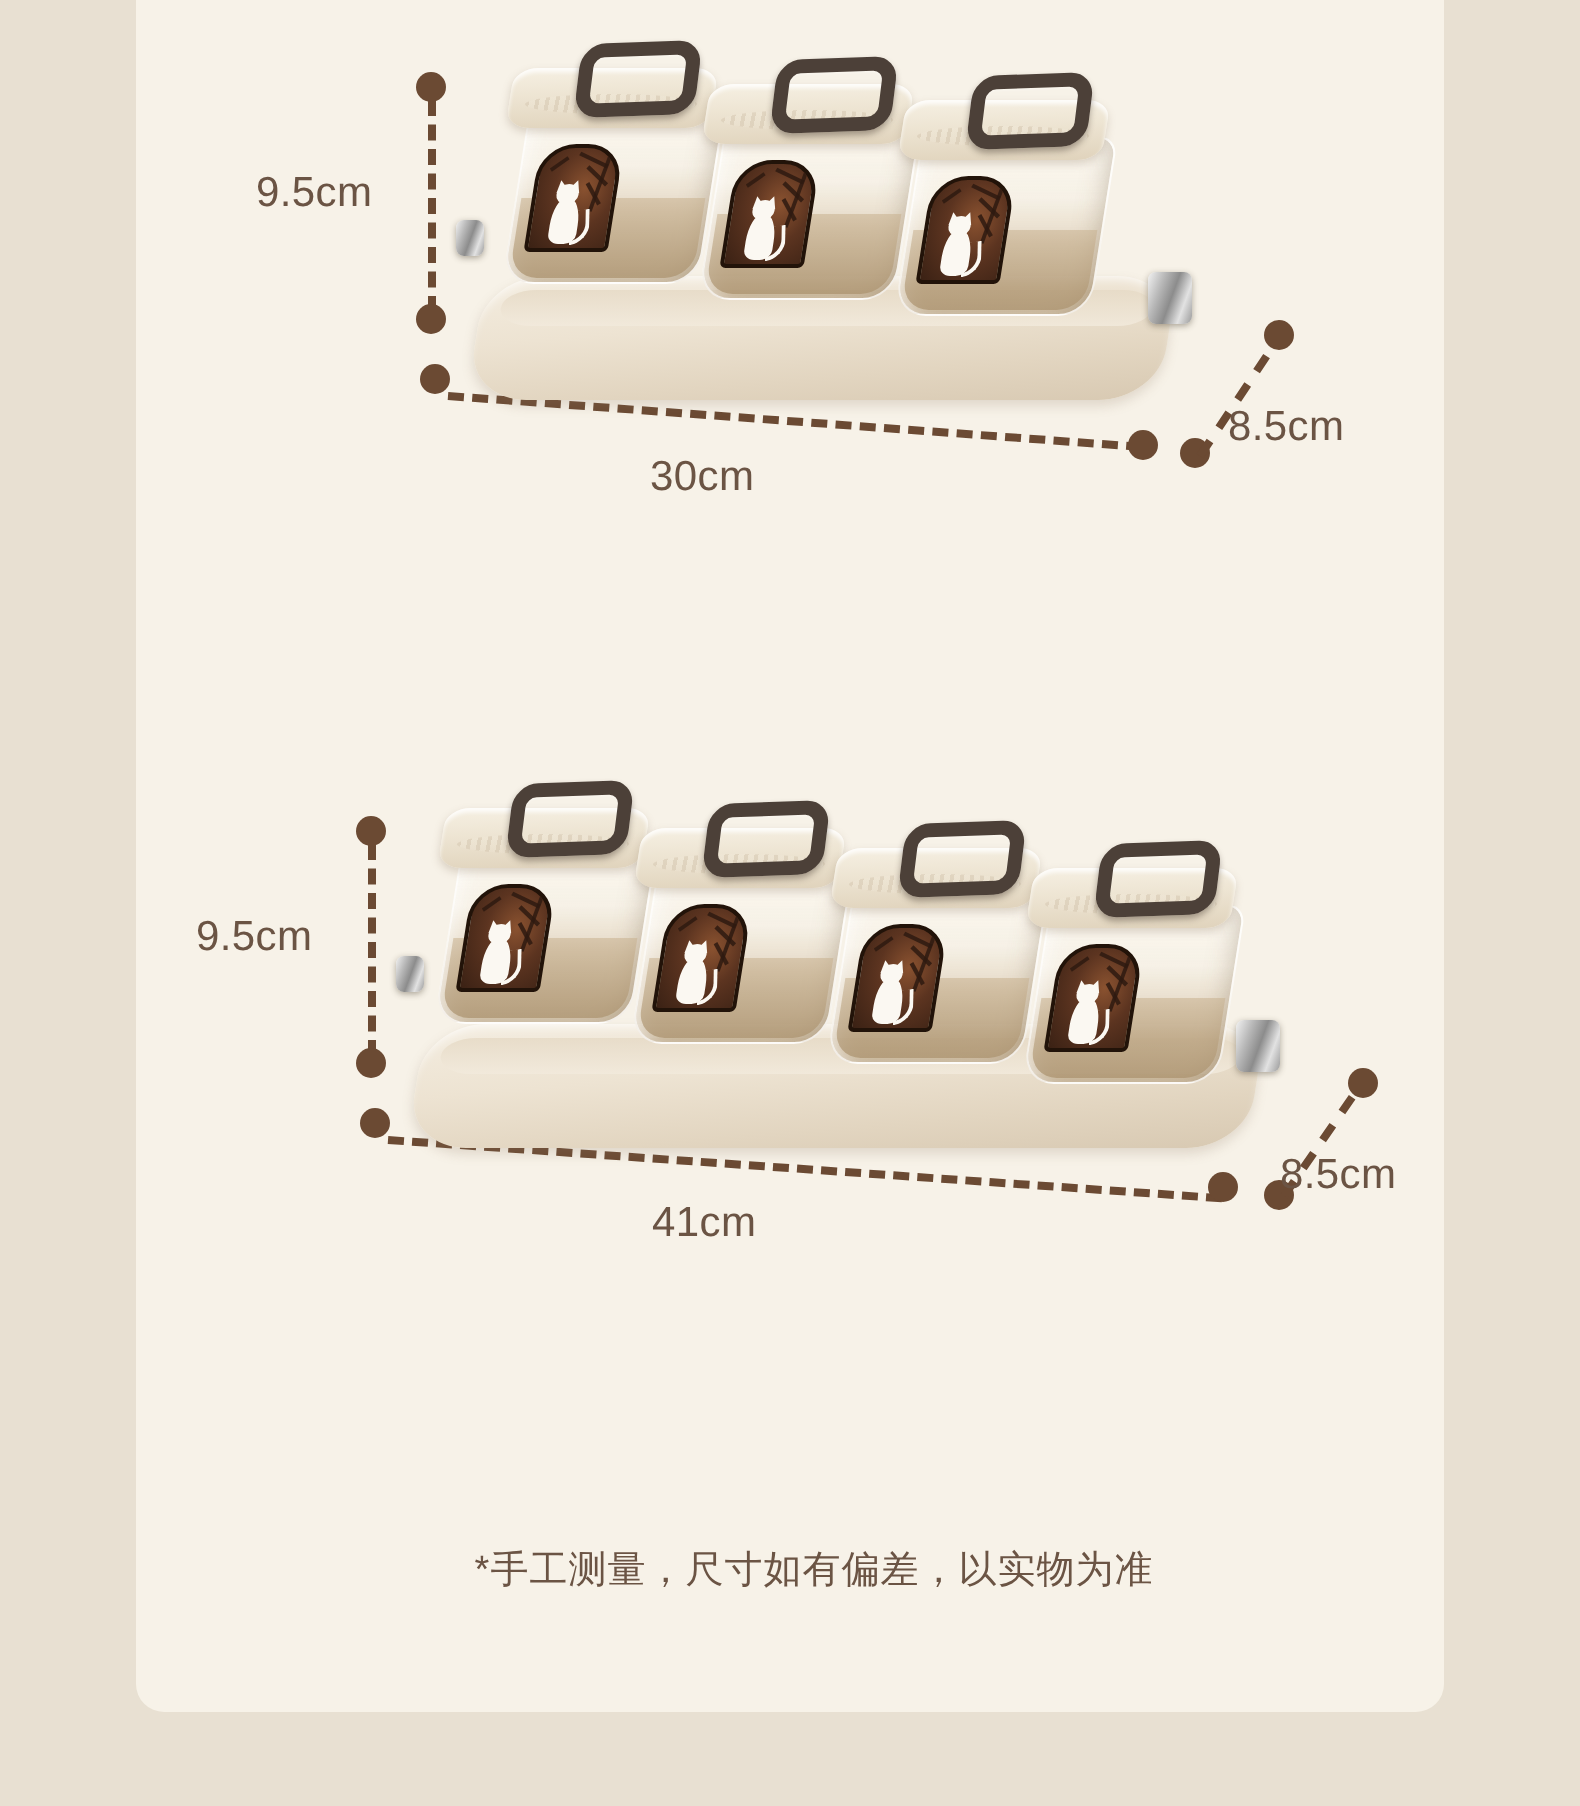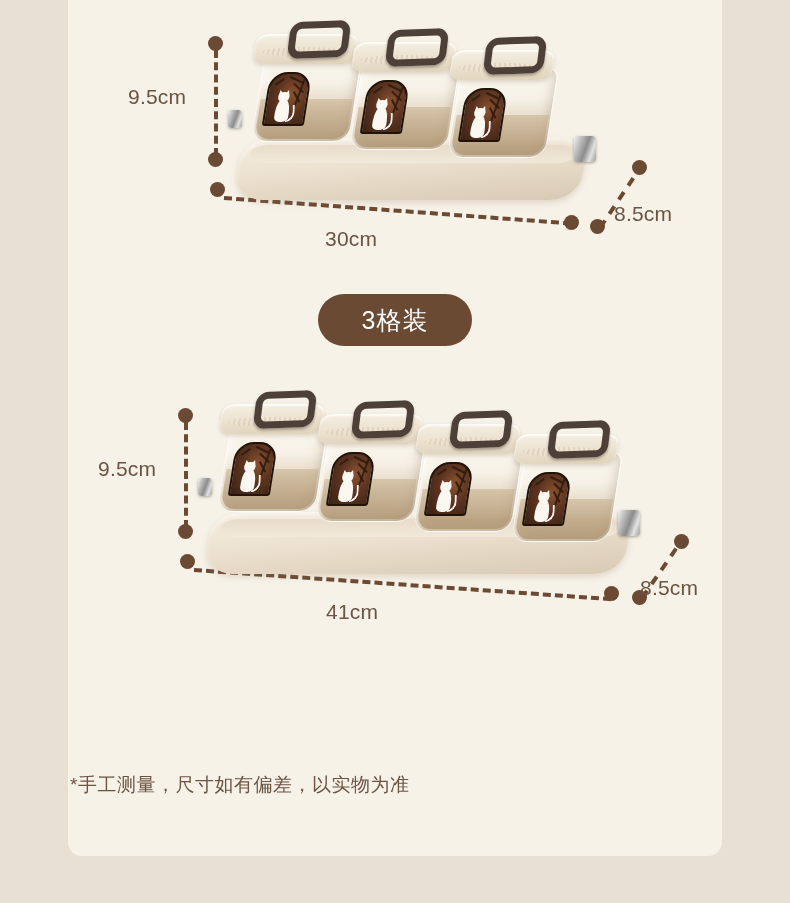--- a/index.html
+++ b/index.html
@@ -250,23 +250,24 @@
     align-items: center;
     justify-content: center;
     letter-spacing: 1px;
   }
   #badge-3 { top: 308px; }
   #badge-4 { top: 681px; }
 
   
   .footnote {
     position: absolute;
-    left: 2px;
+    left: 12px;
     top: 786px;
     width: 654px;
+    text-align: center;
     color: #6B5444;
     font-size: 19px;
     letter-spacing: .5px;
   }
 </style>
 </head>
 <body>
 
 <div class="card">
 
@@ -359,21 +360,20 @@
             <div class="head"></div>
               <div class="body"></div>
               <div class="tail"></div>
           </div>
         </div>
       </div>
 
     </div>
   </div>
 
-  <div class="badge" id="badge-3">3格装</div>
 
   <div class="product-block" id="block-4">
 
     <div class="dot" style="left:94px; top:32px;"></div>
     <div class="dim-line v" style="left:100px; top:46px; height:106px;"></div>
     <div class="dot" style="left:94px; top:148px;"></div>
     <span class="dim-label" style="left:14px; top:81px;">9.5cm</span>
 
     <div class="dot" style="left:96px; top:178px;"></div>
     <div class="dim-line h" style="left:110px; top:192px; width:418px; transform:rotate(4deg); transform-origin:left center;"></div>

